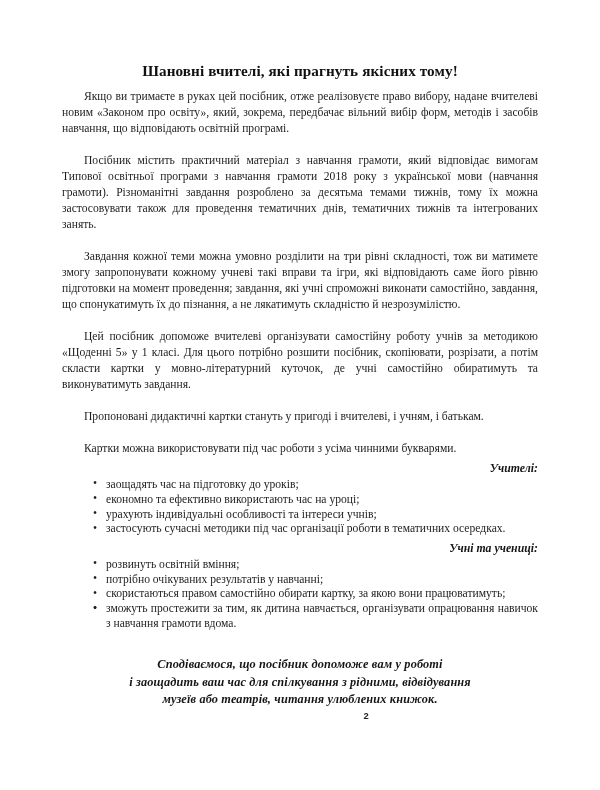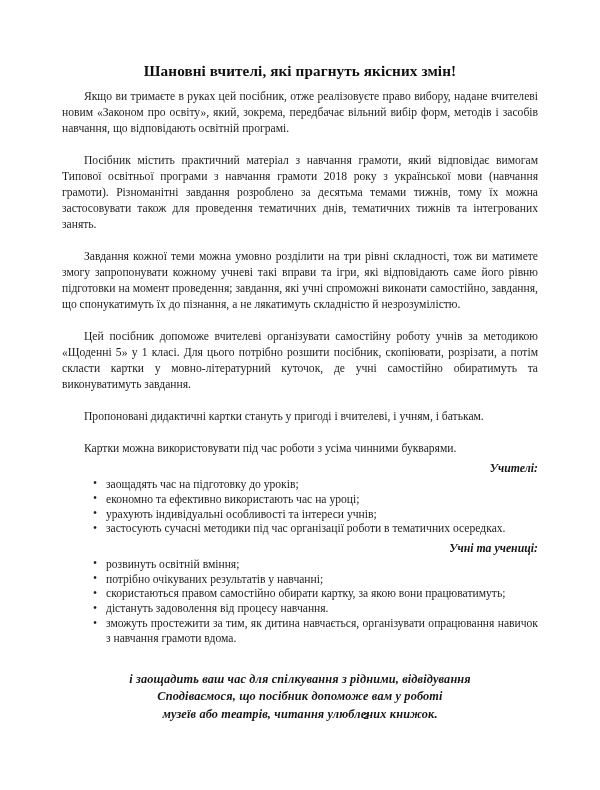--- a/index.html
+++ b/index.html
@@ -105,21 +105,21 @@
     font-family: "Liberation Sans", "DejaVu Sans", sans-serif;
     color: #222222;
     padding-left: 132px;
   }
 </style>
 </head>
 <body>
 
 <div class="page">
 
-  <h1 class="doc-title">Шановні вчителі, які прагнуть якісних змін!</h1>
+  <h1 class="doc-title">Шановні вчителі, які прагнуть якісних тому!</h1>
 
   <p class="para">Якщо ви тримаєте в руках цей посібник, отже реалізовуєте право вибору, надане вчителеві новим «Законом про освіту», який, зокрема, передбачає вільний вибір форм, методів і засобів навчання, що відповідають освітній програмі.</p>
   <p class="para">Посібник містить практичний матеріал з навчання грамоти, який відповідає вимогам Типової освітньої програми з навчання грамоти 2018 року з української мови (навчання грамоти). Різноманітні завдання розроблено за десятьма темами тижнів, тому їх можна застосовувати також для проведення тематичних днів, тематичних тижнів та інтегрованих занять.</p>
   <p class="para">Завдання кожної теми можна умовно розділити на три рівні складності, тож ви матимете змогу запропонувати кожному учневі такі вправи та ігри, які відповідають саме його рівню підготовки на момент проведення; завдання, які учні спроможні виконати самостійно, завдання, що спонукатимуть їх до пізнання, а не лякатимуть складністю й незрозумілістю.</p>
   <p class="para">Цей посібник допоможе вчителеві організувати самостійну роботу учнів за методикою «Щоденні 5» у 1 класі. Для цього потрібно розшити посібник, скопіювати, розрізати, а потім скласти картки у мовно-літературний куточок, де учні самостійно обиратимуть та виконуватимуть завдання.</p>
   <p class="para">Пропоновані дидактичні картки стануть у пригоді і вчителеві, і учням, і батькам.</p>
   <p class="para">Картки можна використовувати під час роботи з усіма чинними букварями.</p>
 
   <div class="group">
     <div class="group-heading">Учителі:</div>
@@ -130,30 +130,30 @@
       <li><span class="bullet-dot">•</span><span>застосують сучасні методики під час організації роботи в тематичних осе­редках.</span></li>
     </ul>
   </div>
 
   <div class="group">
     <div class="group-heading">Учні та учениці:</div>
     <ul class="bullets">
       <li><span class="bullet-dot">•</span><span>розвинуть освітній вміння;</span></li>
       <li><span class="bullet-dot">•</span><span>потрібно очікуваних результатів у навчанні;</span></li>
       <li><span class="bullet-dot">•</span><span>скористаються правом самостійно обирати картку, за якою вони працюва­тимуть;</span></li>
-      <li><span class="bullet-dot">•</span><span>дістануть задоволення від процесу навчання.</span></li>
+      <li><span class="bullet-dot">•</span></li>
     </ul>
   </div>
 
   <div class="group">
     <ul class="bullets">
       <li><span class="bullet-dot">•</span><span>зможуть простежити за тим, як дитина навчається, організувати опрацю­вання навичок з навчання грамоти вдома.</span></li>
     </ul>
   </div>
 
   <div class="closing">
+    <span class="cl-line">Сподіваємося, що посібник допоможе вам у роботі</span>
     <span class="cl-line">і заощадить ваш час для спілкування з рідними, відвідування</span>
-    <span class="cl-line">Сподіваємося, що посібник допоможе вам у роботі</span>
     <span class="cl-line">музеїв або театрів, читання улюблених книжок.</span>
   </div>
 
   <div class="page-number">2</div>
 </div>
 
 </body></html>

